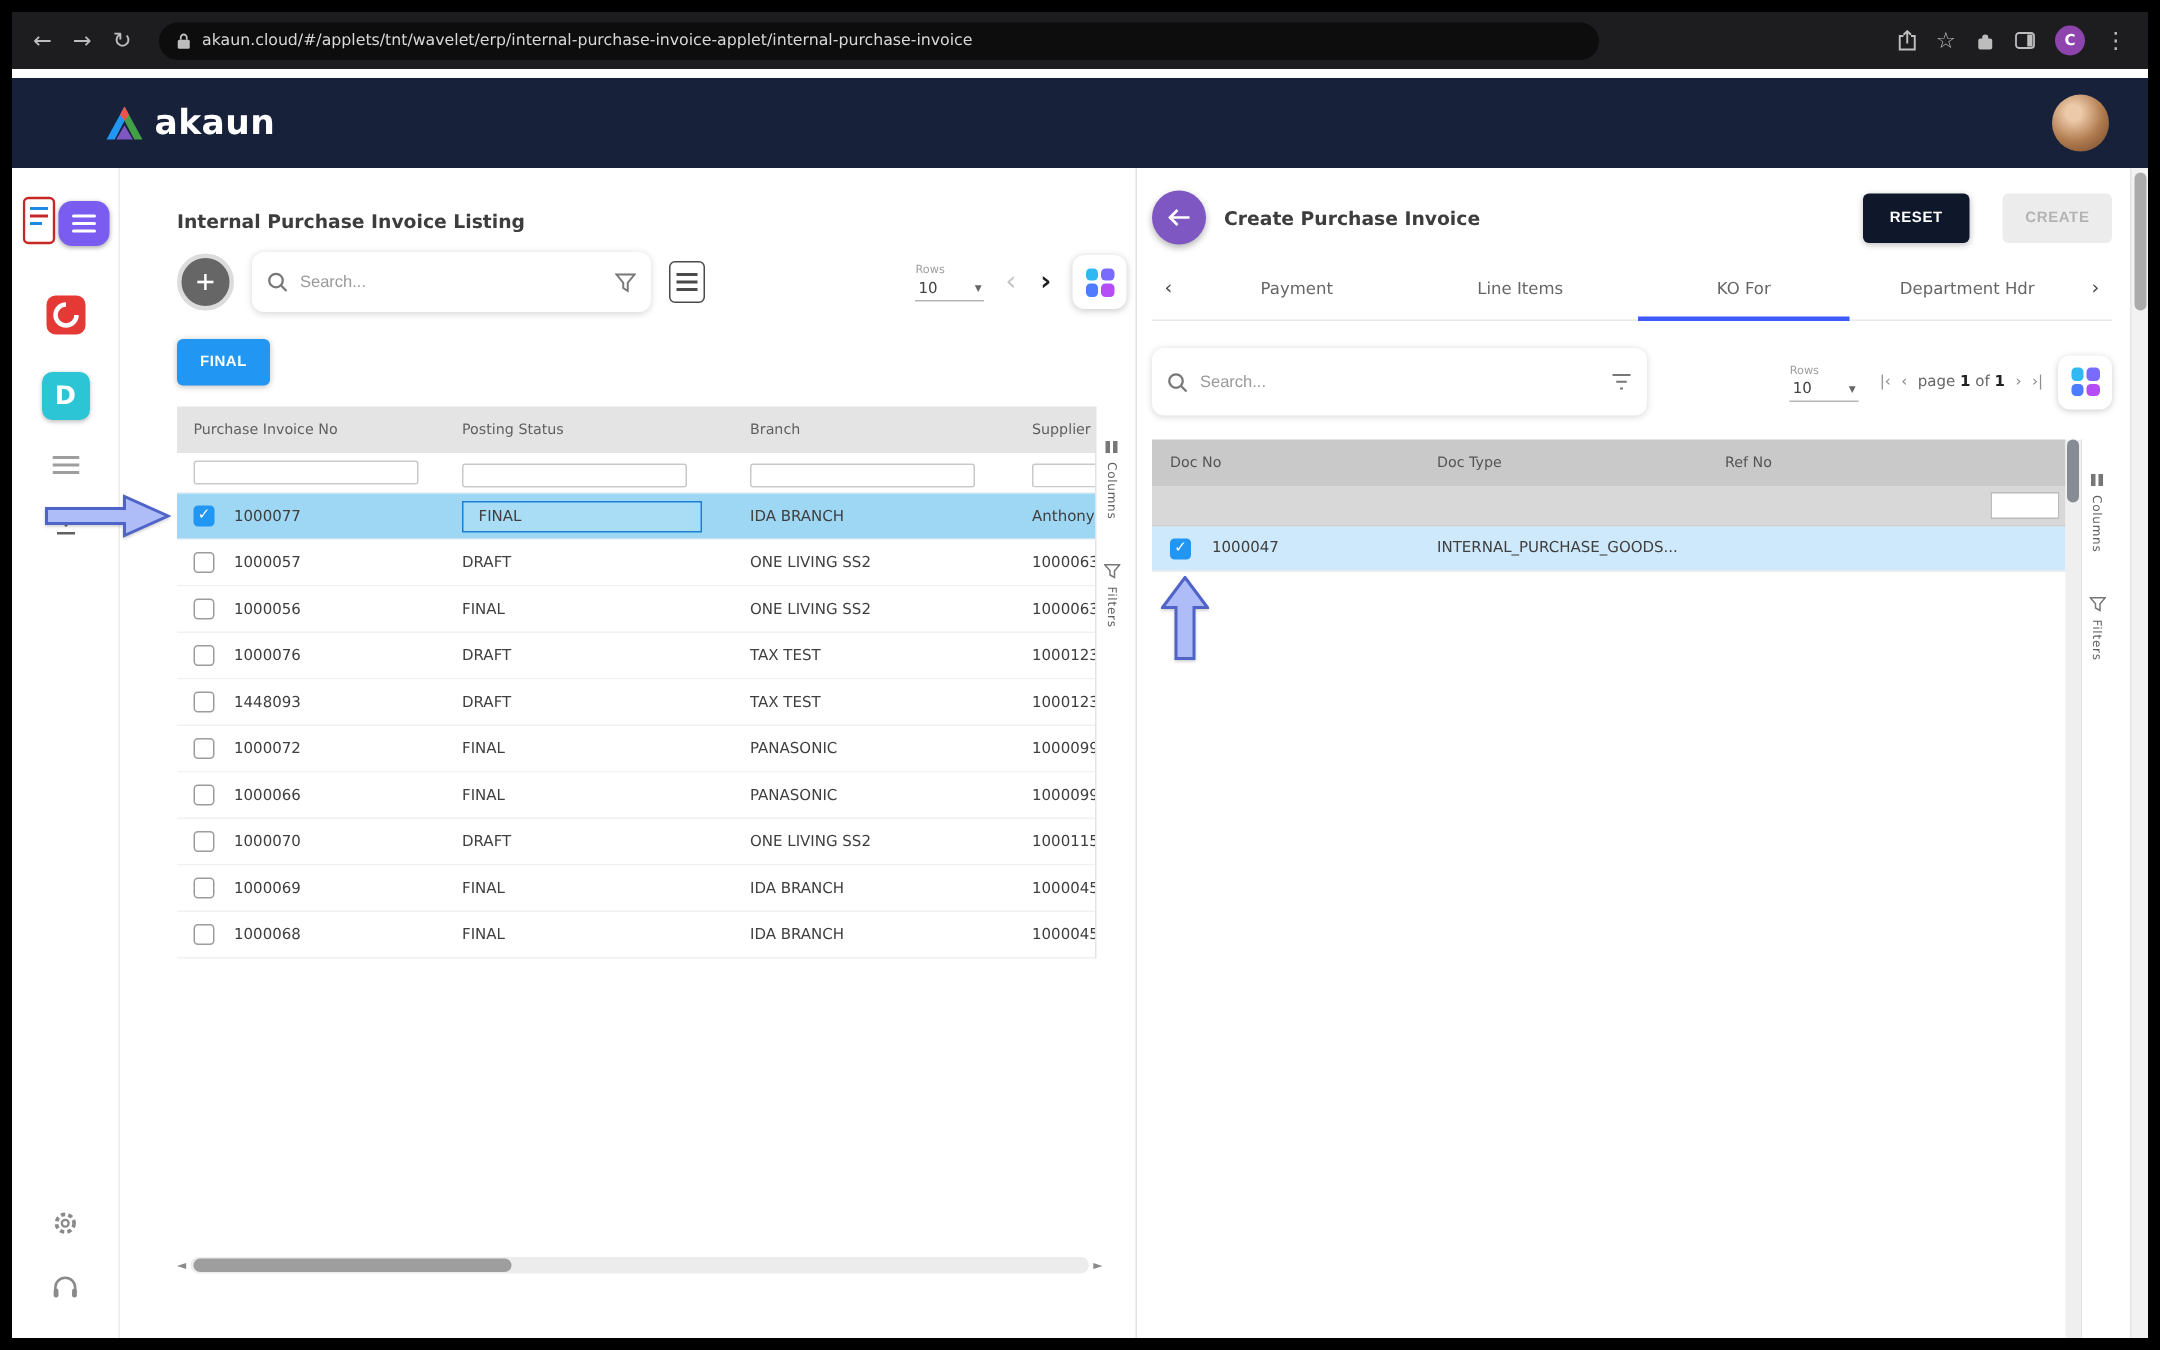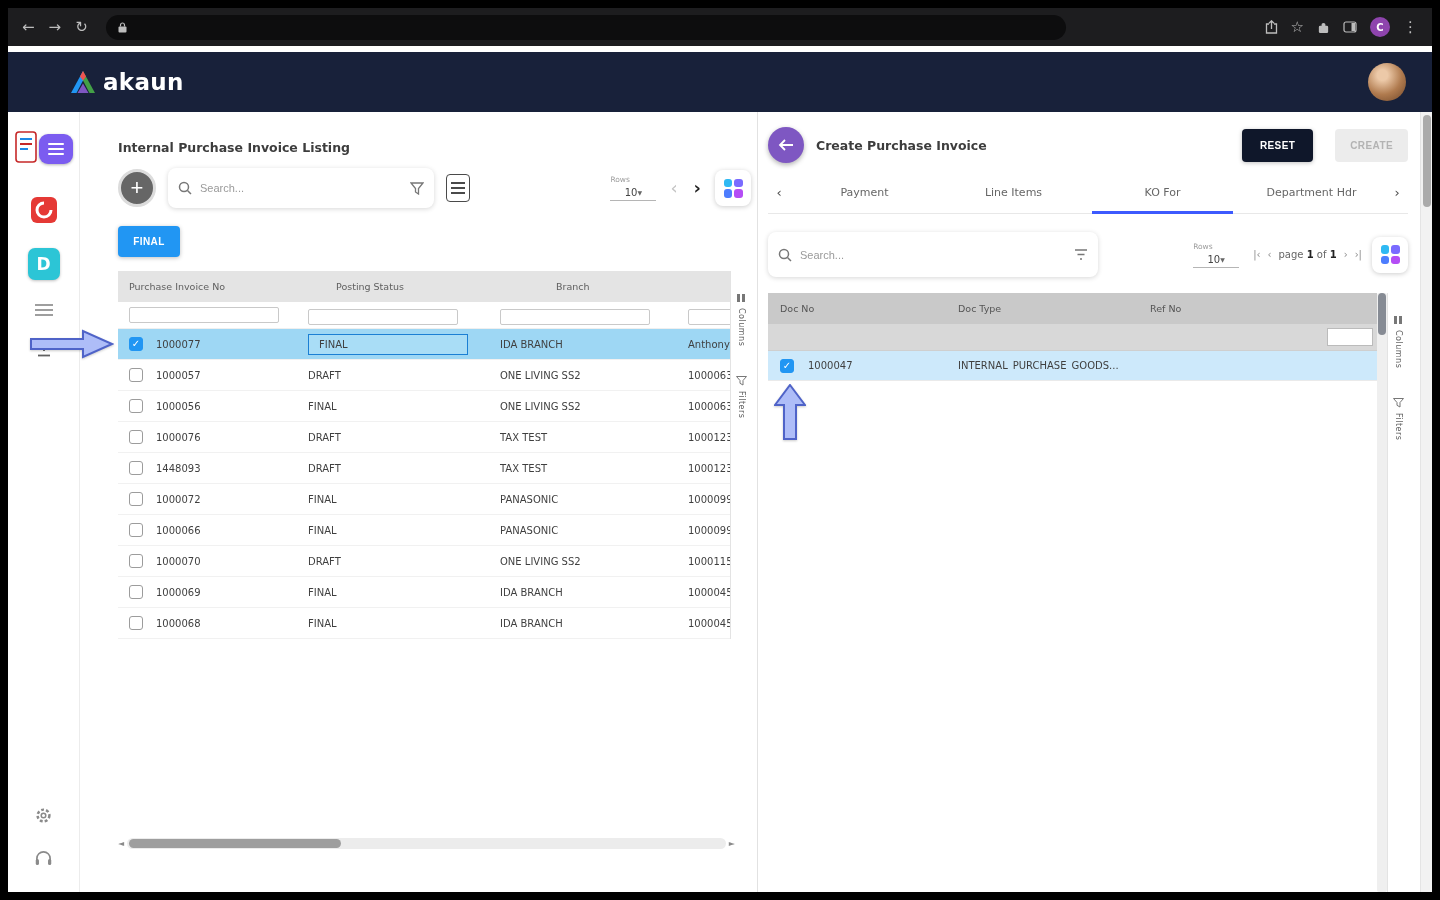--- a/index.html
+++ b/index.html
@@ -39,33 +39,33 @@
 .add-btn{width:38px;height:38px;border-radius:50%;background:#666;border:3px solid #dcdcdc;color:#fff;font-size:22px;display:flex;align-items:center;justify-content:center;line-height:0;cursor:pointer;}
 .search-box{height:40px;background:#fff;border-radius:8px;box-shadow:0 1px 5px rgba(0,0,0,.16);display:flex;align-items:center;gap:8px;padding:0 10px;}
 .lp-search{width:266px;}
 .search-box input{border:none;outline:none;flex:1;font-size:11px;color:#666;background:transparent;min-width:0;}
 .search-box input::placeholder{color:#9a9a9a;}
 .doc-btn{width:24px;height:28px;border:1.6px solid #4a4a4a;border-radius:4px;position:relative;background:#fff;}
 .doc-btn i{position:absolute;left:4px;right:4px;height:1.6px;background:#4a4a4a;}
 .rows-ctrl{display:flex;flex-direction:column;width:46px;}
 .ml-auto{margin-left:auto;}
 .rows-cap{font-size:7.5px;color:#9e9e9e;}
-.rows-val{display:flex;align-items:center;justify-content:center;border-bottom:1px solid #b5b5b5;font-size:10px;color:#444;padding:3px 2px 2px;}
+.rows-val{display:flex;align-items:center;justify-content:space-between;border-bottom:1px solid #b5b5b5;font-size:10px;color:#444;padding:3px 2px 2px;}
 .caret{font-size:6px;color:#666;}
 .chev{font-size:18px;color:#c4c4c4;padding:0 2px;line-height:1;}
 .chev.dark{color:#1f1f1f;font-weight:bold;}
 .grid-btn{width:36px;height:36px;border-radius:8px;background:#fff;box-shadow:0 1px 5px rgba(0,0,0,.2);display:flex;align-items:center;justify-content:center;}
 .grid-glyph{width:19px;height:19px;display:grid;grid-template-columns:1fr 1fr;gap:2px;}
 .grid-glyph b{border-radius:3px;display:block;}
 .gg1{background:#2fb9f3;}.gg2{background:#7a6bff;}.gg3{background:#4d7dfe;}.gg4{background:#b44df5;}
 .final-btn{margin-top:18px;width:62px;height:31px;background:#2196f3;color:#fff;font-size:10px;font-weight:bold;border:none;border-radius:4px;box-shadow:0 1px 4px rgba(0,0,0,.25);align-self:flex-start;letter-spacing:.4px;}
 
 .lp-tablewrap{display:flex;margin-top:14px;}
 .lp-table{flex:1;min-width:0;}
-.t-head{display:flex;align-items:center;background:#e4e4e4;height:31px;font-size:9.5px;color:#5f5f5f;gap:28px;}
+.t-head{display:flex;align-items:center;background:#e4e4e4;height:31px;font-size:9.5px;color:#5f5f5f;}
 .t-filter{display:flex;align-items:center;height:27px;border-bottom:1px solid #efefef;background:#fff;}
 .t-filter input{height:16px;border:1px solid #c9c9c9;border-radius:2px;width:150px;background:#fff;outline:none;font-size:9px;padding:0 4px;}
 .t-row{display:flex;align-items:center;height:31px;border-bottom:1px solid #f1f1f1;font-size:10px;color:#3f3f3f;background:#fff;position:relative;}
 .t-row.selected{background:#9ed7f4;}
 .c1{width:184px;display:flex;align-items:center;gap:13px;padding-left:11px;flex:none;}
 .c2{width:192px;padding-left:6px;flex:none;}
 .c3{width:188px;padding-left:6px;flex:none;}
 .c4{flex:1;padding-left:6px;white-space:nowrap;overflow:hidden;min-width:0;}
 .cb{width:14px;height:14px;border:1.5px solid #9c9c9c;border-radius:3px;background:#fff;flex:none;display:flex;align-items:center;justify-content:center;}
 .cb.checked{background:#2196f3;border-color:#2196f3;}
@@ -127,20 +127,21 @@
 
   <div class="browser-bar">
     <span class="nav-ico">←</span>
     <span class="nav-ico">→</span>
     <span class="nav-ico">↻</span>
     <div class="url-pill">
       <svg width="9" height="11" viewBox="0 0 9 11">
           <rect x="0.5" y="4.5" width="8" height="6" rx="1" fill="#bdbdbd"></rect>
           <path d="M2.5 4.5 V3 a2 2 0 0 1 4 0 V4.5" fill="none" stroke="#bdbdbd" stroke-width="1.2"></path>
         </svg>
+      <span class="url-text">akaun.cloud/#/applets/tnt/wavelet/erp/internal-purchase-invoice-applet/internal-purchase-invoice</span>
     </div>
     <div class="browser-right">
       <svg width="13" height="14" viewBox="0 0 13 14">
           <path d="M4 4 H1.5 V13 H11.5 V4 H9" fill="none" stroke="#bdbdbd" stroke-width="1.3"></path>
           <path d="M6.5 9 V1.2 M4 3.2 L6.5 0.8 L9 3.2" stroke="#bdbdbd" fill="none" stroke-width="1.3"></path>
         </svg>
       <span class="nav-ico">☆</span>
       <svg width="13" height="13" viewBox="0 0 14 14">
           <rect x="2" y="5" width="10" height="8" rx="1.5" fill="#bdbdbd"></rect>
           <circle cx="7" cy="4.4" r="2.2" fill="#bdbdbd"></circle>

